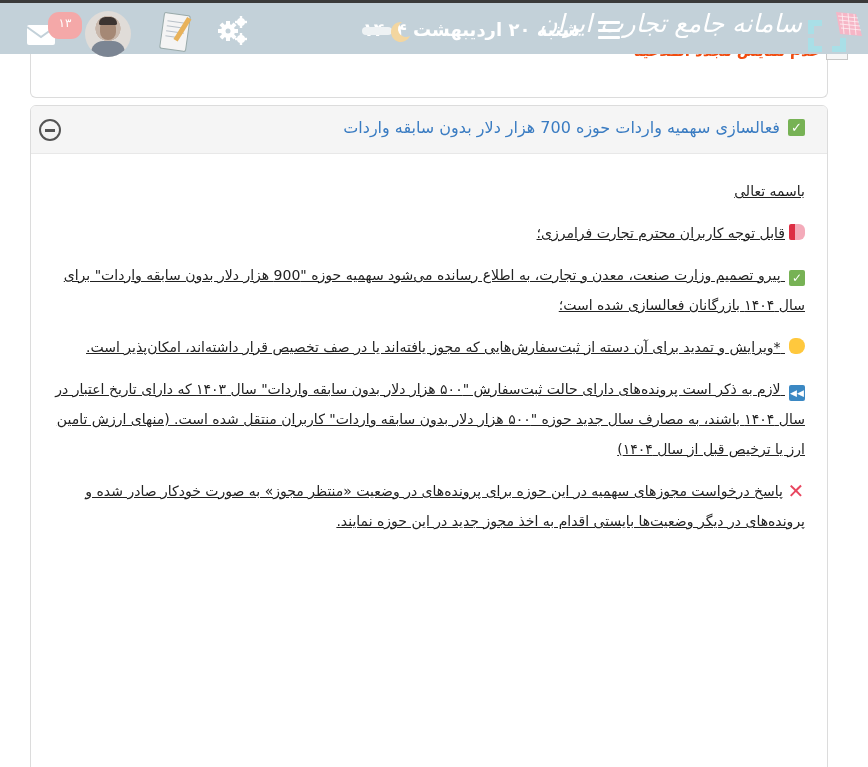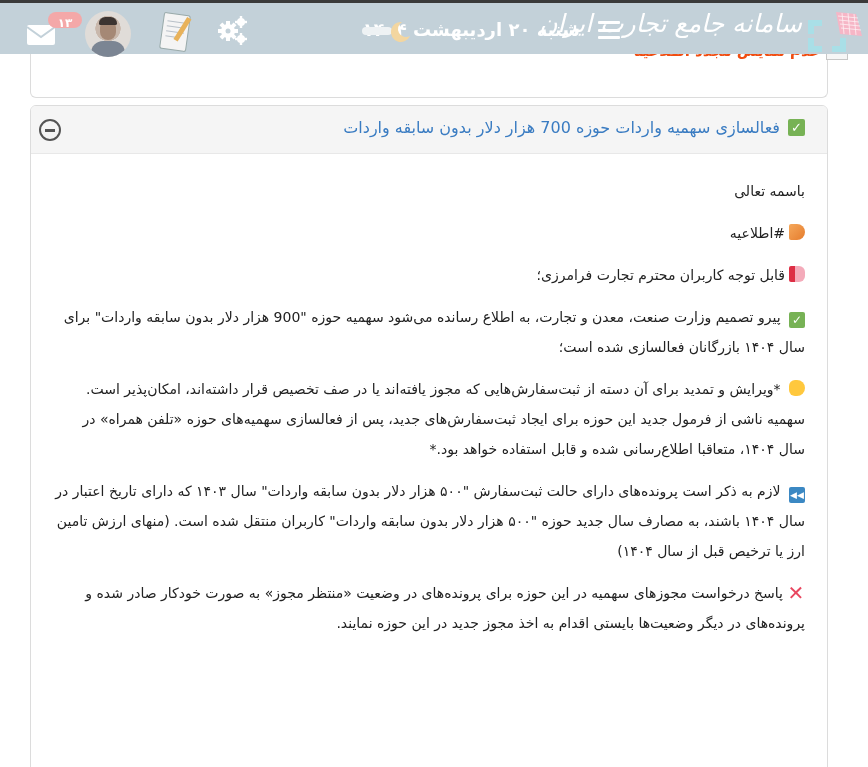--- a/index.html
+++ b/index.html
@@ -42,23 +42,23 @@
   .avatar {
     position: absolute; left: 85px; top: 8px; width: 46px; height: 46px; border-radius: 50%;
     background: radial-gradient(circle at 50% 38%, #a0887a 0 20%, #c9b8ac 21% 34%, #e0dcd8 35%);
     overflow: hidden; cursor: pointer;
   }
   .avatar .body { position: absolute; left: 6px; top: 30px; width: 34px; height: 24px; background: #7b8593; border-radius: 12px 12px 0 0; }
   .avatar .head { position: absolute; left: 15px; top: 9px; width: 16px; height: 20px; background: #a58875; border-radius: 8px; }
   .avatar .hair { position: absolute; left: 14px; top: 6px; width: 18px; height: 8px; background: #3c3431; border-radius: 8px 8px 2px 2px; }
   .mail-icon-wrap { position: absolute; left: 26px; top: 18px; width: 30px; height: 26px; cursor: pointer; }
   .mail-badge {
-    position: absolute; left: 48px; top: 9px; min-width: 34px; height: 16px;
+    position: absolute; left: 48px; top: 9px; min-width: 34px; height: 27px;
     background: #f4a8a8; border-radius: 11px; color: #fff; font-size: 12px; text-align: center; line-height: 22px;
-    font-weight: bold;
+    font-weight: normal;
   }
 
   
   .prev-panel {
     position: absolute; left: 30px; top: 30px; width: 798px; height: 68px;
     border: 1px solid #dcdcdc; border-top: none; border-radius: 0 0 6px 6px; background: #fff;
   }
   .dont-show {
     position: absolute; right: 20px; top: 42px; direction: rtl; display: flex; align-items: center; gap: 6px;
   }
@@ -83,21 +83,21 @@
     color: #fff; font-size: 13px; line-height: 17px; text-align: center; font-weight: bold;
   }
   .collapse-btn {
     position: absolute; left: 8px; top: 13px; width: 22px; height: 22px;
     border: 2px solid #555; border-radius: 50%; cursor: pointer;
   }
   .collapse-btn::after {
     content: ""; position: absolute; left: 4px; top: 8px; width: 10px; height: 2.5px; background: #555;
   }
   .panel-body {
-    direction: rtl; padding: 22px 22px 0 22px; font-size: 14px; color: #222; line-height: 30px;
+    direction: rtl; padding: 22px 22px 0 22px; font-size: 14px; color: #222; line-height: 30px; text-decoration: underline;
   }
   .panel-body p { margin-bottom: 12px; }
   .emoji { display: inline-block; width: 16px; height: 16px; vertical-align: -2px; margin-left: 4px; border-radius: 2px; text-align: center; font-size: 12px; line-height: 16px; }
   .emoji.green { background: #77b255; color: #fff; font-weight: bold; }
   .emoji.blue { background: #3b88c3; color: #fff; font-size: 9px; }
   .emoji.sparkle { background: #44c767; color: #fff; }
   .emoji.cross { color: #e8465f; font-size: 20px; font-weight: bold; width: 18px; }
   .emoji.horn { background: linear-gradient(135deg, #f5a85b, #e57c2d); border-radius: 2px 8px 8px 2px; }
   .emoji.mega { background: linear-gradient(90deg, #dd2e44 0 40%, #f4abba 40%); border-radius: 2px 6px 6px 2px; }
   .emoji.hand { background: #ffc83d; border-radius: 6px 8px 8px 6px; }
@@ -197,33 +197,29 @@
     <div class="panel-title">
       <span class="check-box-icon">✓</span>
       <span>فعالسازی سهمیه واردات حوزه 700 هزار دلار بدون سابقه واردات</span>
     </div>
     <div class="collapse-btn"></div>
   </div>
 
   <div class="panel-body">
     <p>باسمه تعالی</p>
     <p>
-      <span class="emoji horn"></span><span>#اطلاعیه</span>
-    </p>
-    <p>
       <span class="emoji mega"></span><span>قابل توجه کاربران محترم تجارت فرامرزی؛</span>
     </p>
     <p>
       <span class="emoji green">✓</span>
       <span>پیرو تصمیم وزارت صنعت، معدن و تجارت، به اطلاع رسانده می‌شود سهمیه حوزه "900 هزار دلار بدون سابقه واردات" برای سال ۱۴۰۴ بازرگانان فعالسازی شده است؛</span>
     </p>
     <p>
       <span class="emoji hand"></span>
       <span>*ویرایش و تمدید برای آن دسته از ثبت‌سفارش‌هایی که مجوز یافته‌اند یا در صف تخصیص قرار داشته‌اند، امکان‌پذیر است.</span><br>
-      <span>سهمیه ناشی از فرمول جدید این حوزه برای ایجاد ثبت‌سفارش‌های جدید، پس از فعالسازی سهمیه‌های حوزه «تلفن همراه» در سال ۱۴۰۴، متعاقبا اطلاع‌رسانی شده و قابل استفاده خواهد بود.*</span>
     </p>
     <p>
       <span class="emoji blue">◀◀</span>
       <span>لازم به ذکر است پرونده‌های دارای حالت ثبت‌سفارش "۵۰۰ هزار دلار بدون سابقه واردات" سال ۱۴۰۳ که دارای تاریخ اعتبار در سال ۱۴۰۴ باشند، به مصارف سال جدید حوزه "۵۰۰ هزار دلار بدون سابقه واردات" کاربران منتقل شده است. (منهای ارزش تامین ارز یا ترخیص قبل از سال ۱۴۰۴)</span>
     </p>
     <p>
       <span class="emoji cross">✕</span><span>پاسخ درخواست مجوزهای سهمیه در این حوزه برای پرونده‌های در وضعیت «منتظر مجوز» به صورت خودکار صادر شده و پرونده‌های در دیگر وضعیت‌ها بایستی اقدام به اخذ مجوز جدید در این حوزه نمایند.</span>
     </p>
   </div>
 </div>

